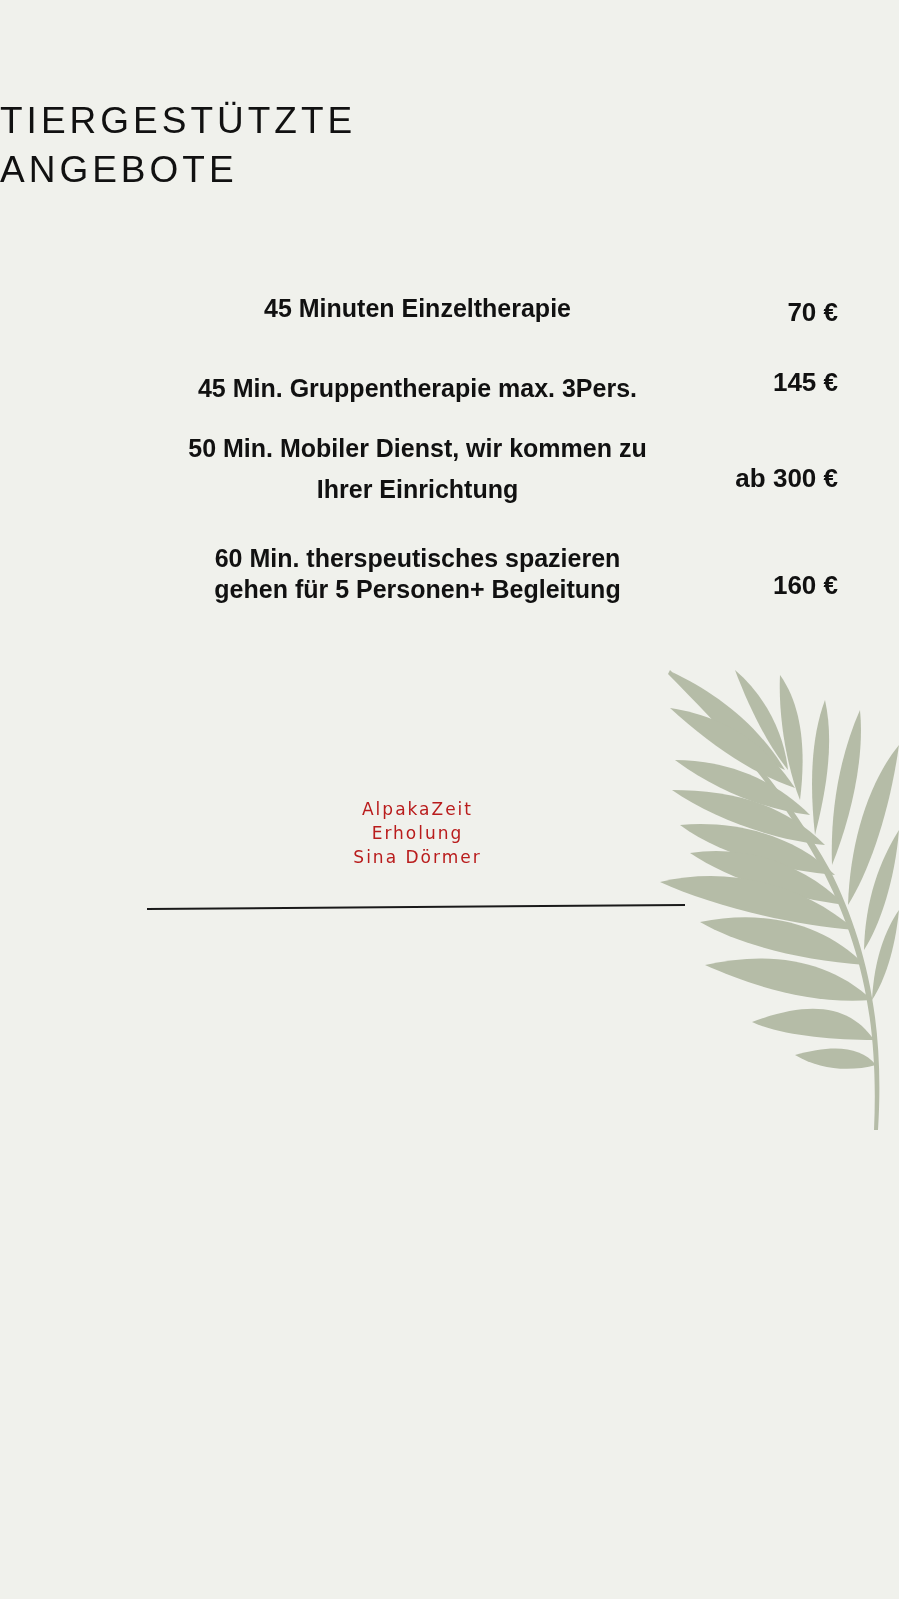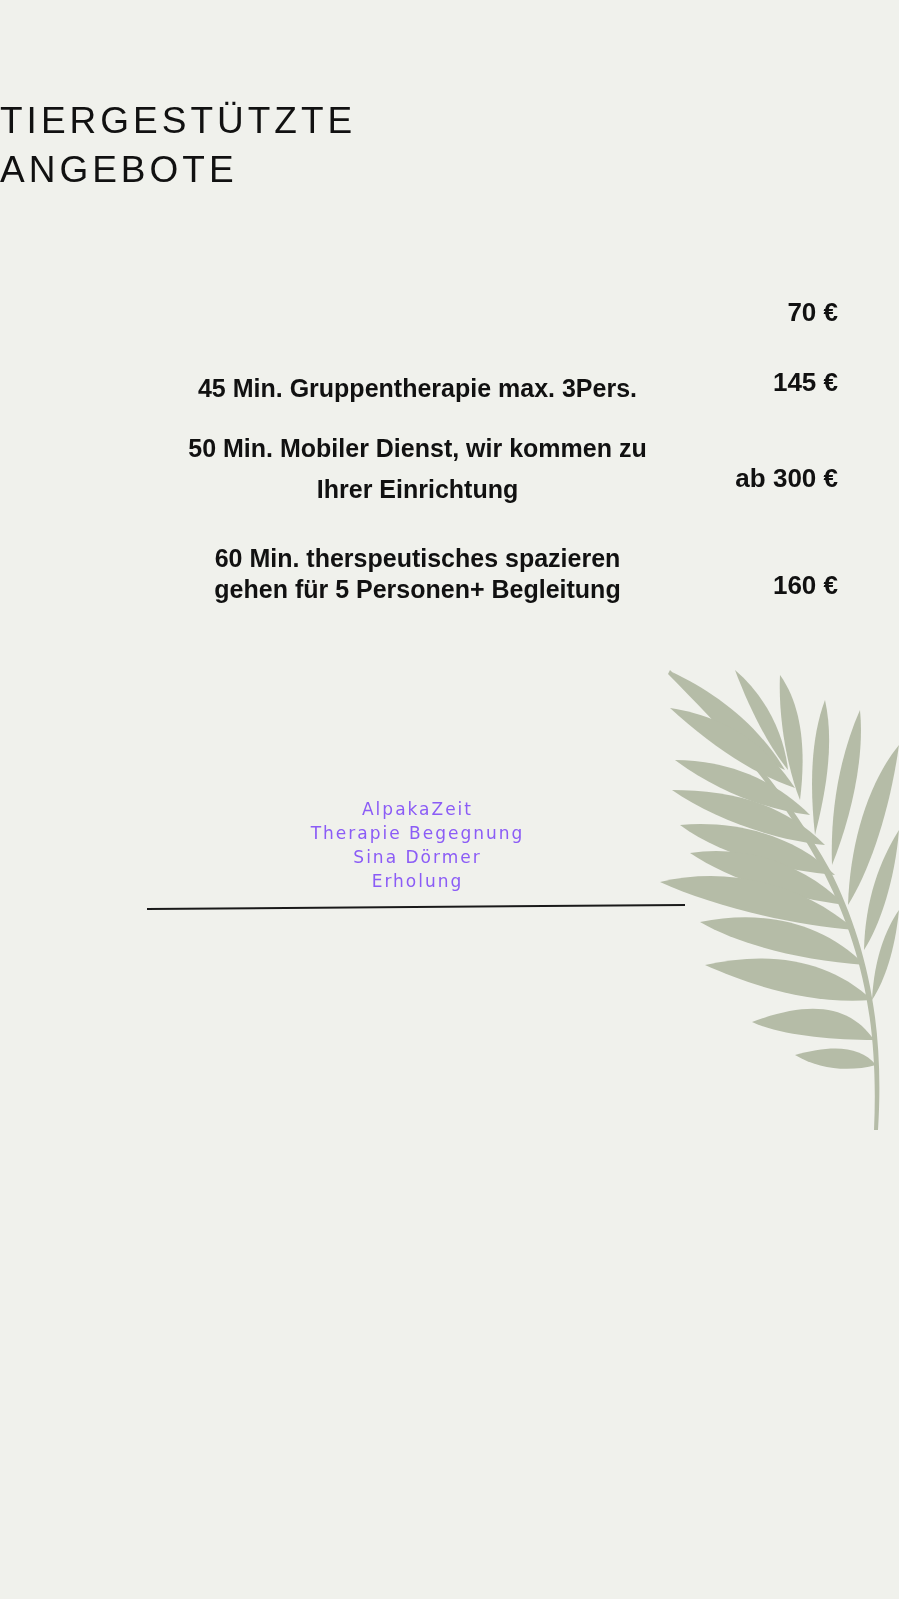--- a/index.html
+++ b/index.html
@@ -18,36 +18,37 @@
     position: absolute; left: 0; width: 535px; text-align: center;
     font-family: "Liberation Sans", sans-serif; font-weight: bold; font-size: 25px;
   }
   .price {
     position: absolute; right: 2px; text-align: right;
     font-family: "Liberation Sans", sans-serif; font-weight: bold; font-size: 26px; margin-top: 10px;
   }
   .footer {
     position: absolute; left: 270px; width: 295px; top: 797px;
     text-align: center; font-family: "DejaVu Sans", sans-serif;
-    font-size: 17px; letter-spacing: 2px; line-height: 24px; color: #8b5cf6;
+    font-size: 17px; letter-spacing: 2px; line-height: 24px; color: #b91c1c;
   }
   .footer div { margin: 0; }
   .divider { position: absolute; left: 147px; top: 902px; }
   .leaf { position: absolute; left: 660px; top: 660px; }
 </style>
 </head>
 <body>
 
 <h1 class="title">
   <div>TIERGESTÜTZTE</div>
   <div>ANGEBOTE</div>
 </h1>
 
 <div>
   <div class="row" style="top:288px;height:40px;">
+    <div class="desc" style="top:4px;line-height:32px;">45 Minuten Einzeltherapie</div>
     <div class="price" style="top:-2px;line-height:32px;">70 €</div>
   </div>
 
   <div class="row" style="top:356px;height:40px;">
     <div class="desc" style="top:16px;line-height:32px;">45 Min. Gruppentherapie max. 3Pers.</div>
     <div class="price" style="top:0;line-height:32px;">145 €</div>
   </div>
 
   <div class="row" style="top:428px;height:80px;">
     <div class="desc" style="top:0;line-height:41px;">
@@ -92,16 +93,15 @@
     <path d="M239 250 C 235 290, 225 320, 212 340 C 214 300, 225 270, 239 250 Z"></path>
   </g>
 </svg>
 
 <svg class="divider" width="540" height="10" viewBox="0 0 540 10">
   <line x1="0" y1="7" x2="538" y2="3" stroke="#1a1a1a" stroke-width="2"></line>
 </svg>
 
 <div class="footer">
   <div>AlpakaZeit</div>
-  <div>Therapie Begegnung</div>
+  <div>Erholung</div>
   <div>Sina Dörmer</div>
-  <div>Erholung</div>
 </div>
 
 </body></html>

